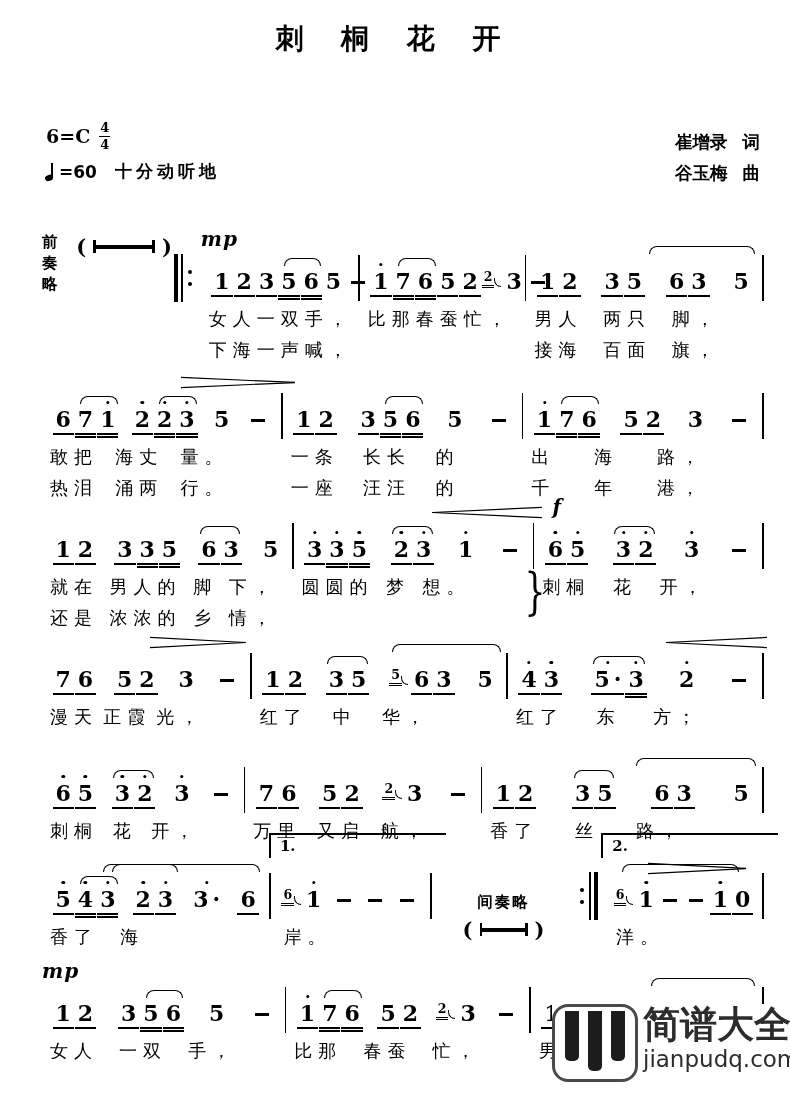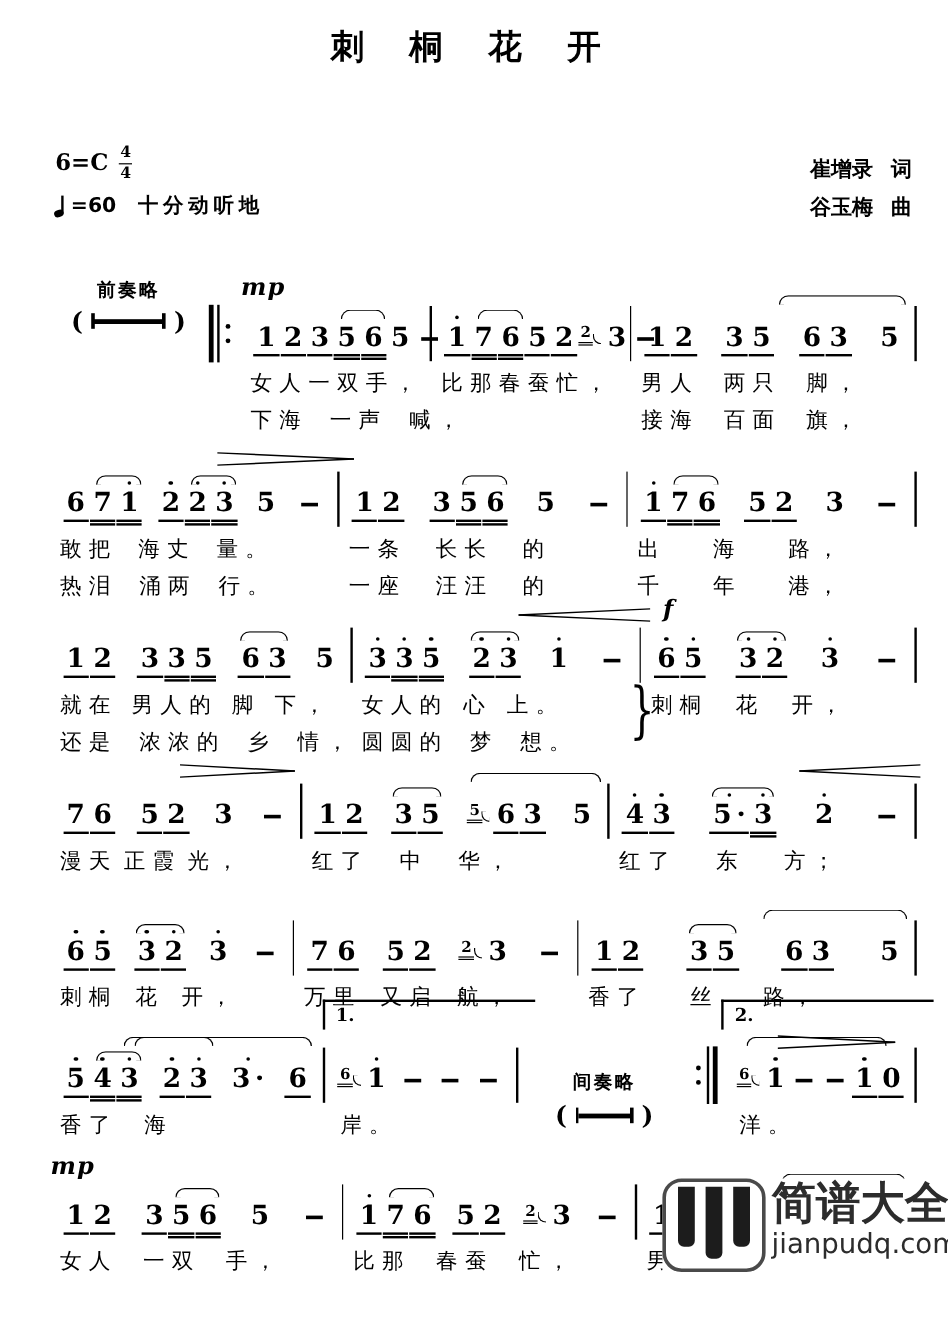--- a/index.html
+++ b/index.html
@@ -45,44 +45,44 @@
   .sall{left:2px;right:2px;} .sl2{left:42%;right:1px;}
   .bar{width:1.7px;height:46px;background:#000;margin-top:31px;flex:0 0 auto;}
   .rs,.re{display:flex;align-items:center;height:48px;margin-top:30px;flex:0 0 auto;}
   .rs{margin-left:2px;margin-right:9px;} .re{margin-left:5px;margin-right:5px;}
   .bthick{width:4px;height:100%;background:#000;}
   .bthin{width:1.8px;height:100%;background:#000;}
   .rs .bthin{margin-left:3px;} .re .bthin{margin-right:3px;}
   .rdots{display:flex;flex-direction:column;gap:8px;}
   .rdots i{width:4px;height:4px;border-radius:50%;background:#000;}
   .rs .rdots{margin-left:5px;} .re .rdots{margin-right:5px;}
-  .lead{flex:0 0 130px;display:flex;flex-direction:column;align-items:center;padding-top:8px;}
+  .lead{flex:0 0 130px;display:flex;flex-direction:row;align-items:flex-start;padding-top:8px;}
   .ilabel{font-size:15.5px;font-weight:bold;letter-spacing:2px;}
   .iglyph{display:flex;align-items:center;margin-top:4px;}
   .paren{font-family:"DejaVu Serif",serif;font-size:21px;font-weight:bold;line-height:1;}
   .hl{width:62px;height:15px;position:relative;margin:0 7px;}
   .hl i{position:absolute;left:2px;right:2px;top:5.8px;height:3.8px;background:#000;}
   .hl b{position:absolute;width:2.6px;height:13px;top:1px;background:#000;}
   .hl b.l{left:0;} .hl b.r{right:0;}
   .int{display:flex;flex-direction:column;align-items:center;padding-top:6px;}
   .int .hl{width:48px;}
   .int .iglyph{margin-top:6px;}
   .volta{position:absolute;top:-9px;left:-2px;right:-16px;height:25px;border-top:2px solid #000;
          border-left:2px solid #000;font-family:"DejaVu Serif",serif;font-weight:bold;
          font-size:15px;padding:2px 0 0 9px;box-sizing:border-box;}
   .dyn{position:absolute;top:-31px;font-family:"DejaVu Serif",serif;font-style:italic;
        font-weight:bold;font-size:20px;letter-spacing:1px;}
   .hp{position:absolute;top:-22px;height:13px;}
   .lrow{display:flex;justify-content:space-between;margin-top:15px;padding:0 8px;
         font-weight:normal;font-size:18px;}
-  .lrow + .lrow{margin-top:7px;gap:18px;}
+  .lrow + .lrow{margin-top:7px;}
   .syl{letter-spacing:6px;white-space:nowrap;}
   .brace{position:absolute;right:-13px;top:80px;font-size:33px;transform:scaleY(1.55);
          font-family:"DejaVu Serif",serif;}
-  .wm{position:absolute;left:552px;top:982px;width:238px;height:84px;background:#fff;
+  .wm{position:absolute;left:552px;top:1004px;width:238px;height:84px;background:#fff;
       display:flex;align-items:flex-start;z-index:5;}
   .wmicon{flex:0 0 86px;height:78px;border:3px solid #4a4a4a;border-radius:16px;background:#fff;
           display:flex;justify-content:center;gap:9px;padding-top:4px;box-sizing:border-box;}
   .wkey{width:14px;background:#1c1c1c;border-radius:0 0 5px 5px;}
   .wkey.k1,.wkey.k3{height:50px;} .wkey.k2{height:60px;}
   .wmtx{margin-left:5px;color:#2c2c2c;}
   .wmname{font-size:37px;font-weight:bold;line-height:1.15;letter-spacing:0px;white-space:nowrap;}
   .wmurl{font-size:23px;line-height:1.05;white-space:nowrap;}
 </style>
 </head>
@@ -382,25 +382,20 @@
             </span>
             <span class="grp">
               <div class="dash"></div>
             </span>
             <div class="hp" style="left: 58%; width: 46%;"><svg viewBox="0 0 100 14" preserveAspectRatio="none" width="100%" height="100%">
                 <line x1="100" y1="1.5" x2="0" y2="7" stroke="#000" stroke-width="1.3"></line>
                 <line x1="100" y1="12.5" x2="0" y2="7" stroke="#000" stroke-width="1.3"></line>
               </svg></div>
           </div>
           <div class="lrow" style="padding-right: 26%;">
-            <span class="syl">女人的</span>
-            <span class="syl">心</span>
-            <span class="syl">上。</span>
-          </div>
-          <div class="lrow" style="padding-right: 26%;">
             <span class="syl">圆圆的</span>
             <span class="syl">梦</span>
             <span class="syl">想。</span>
           </div>
           <div class="brace">}</div>
         </div>
         <div class="bar"></div>
         <div class="measure" style="flex-grow: 1.05;">
           <div class="nrow">
             <span class="grp">

